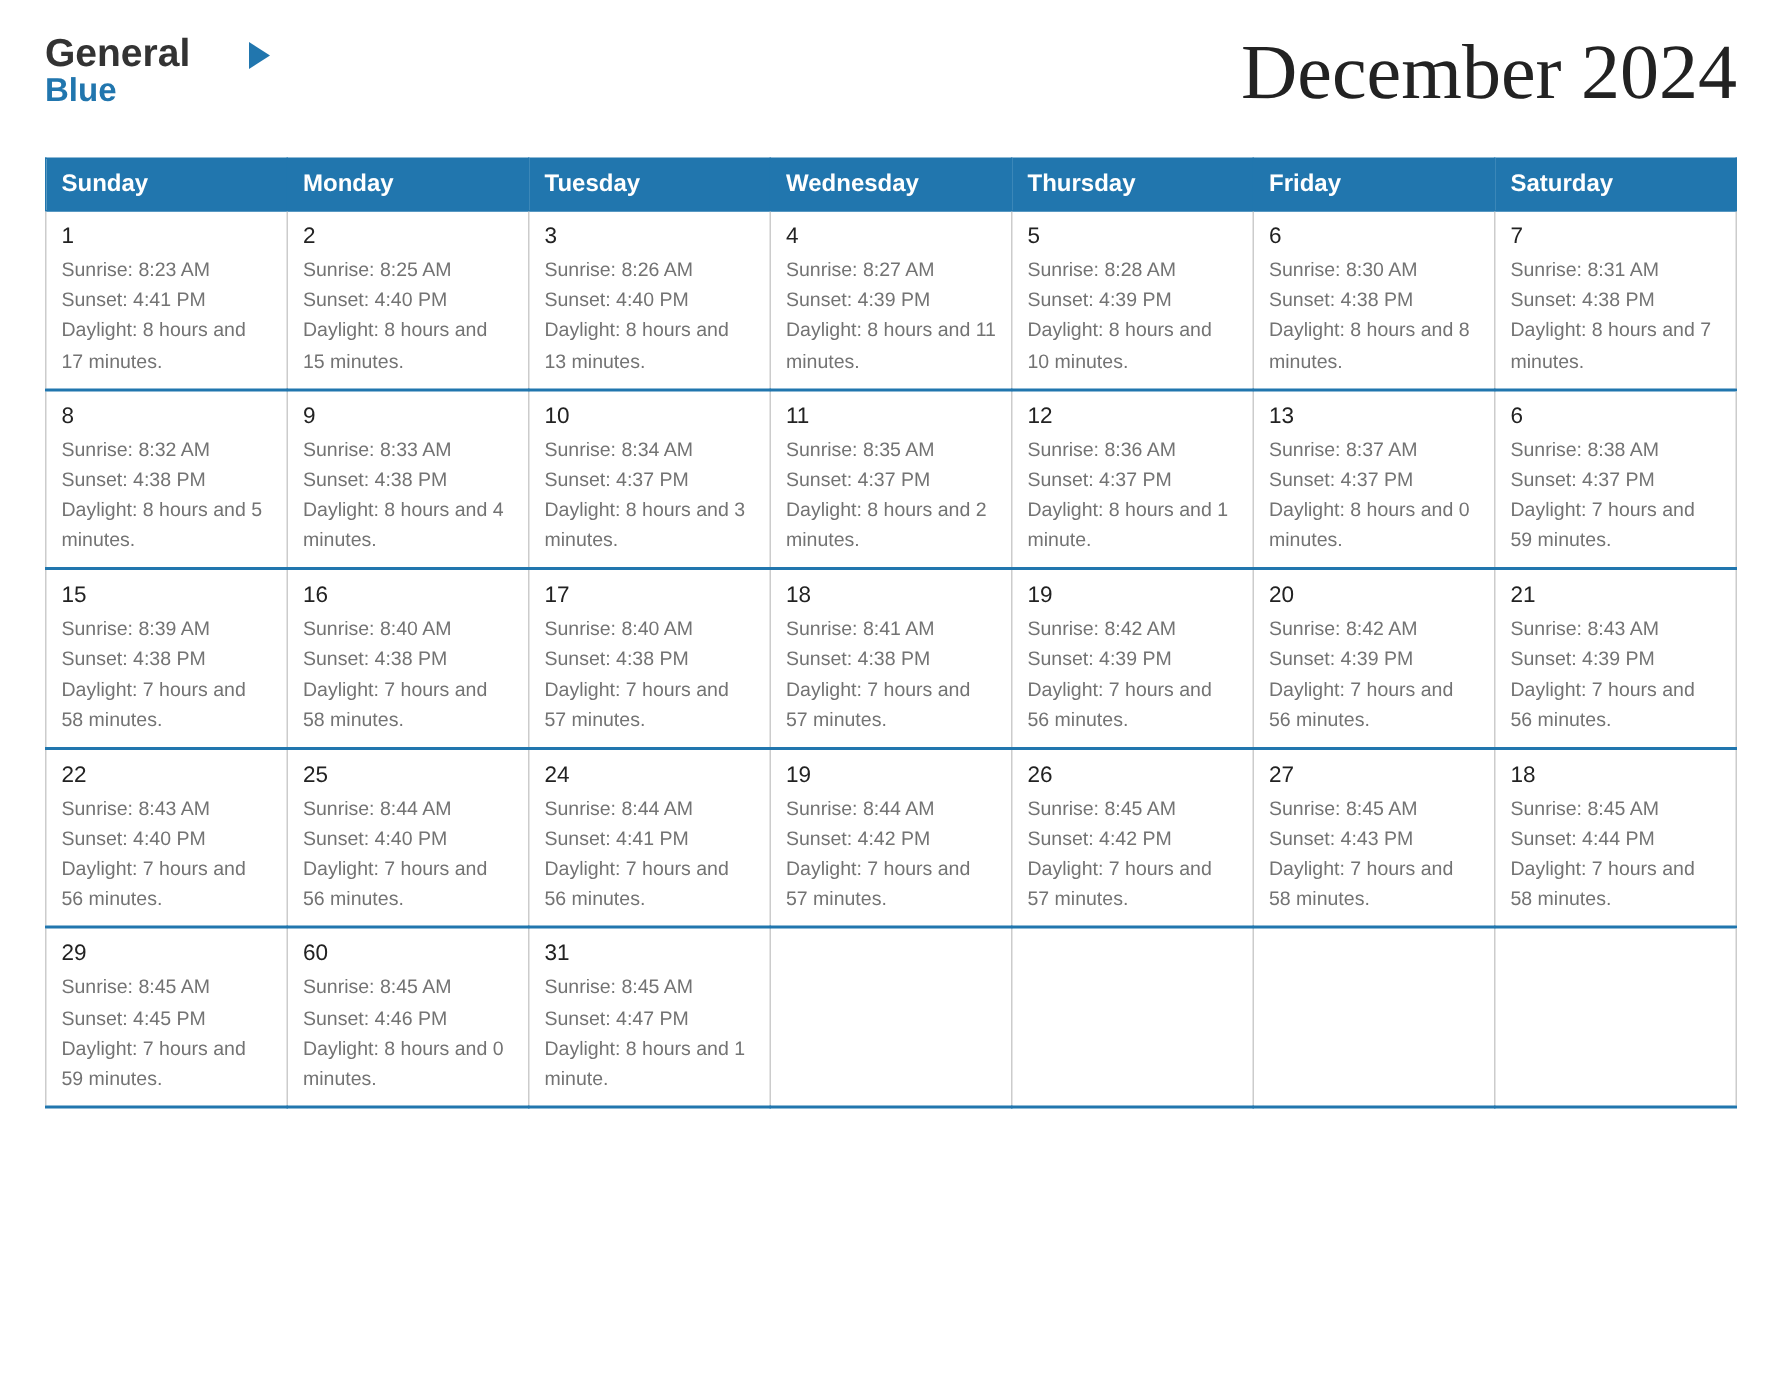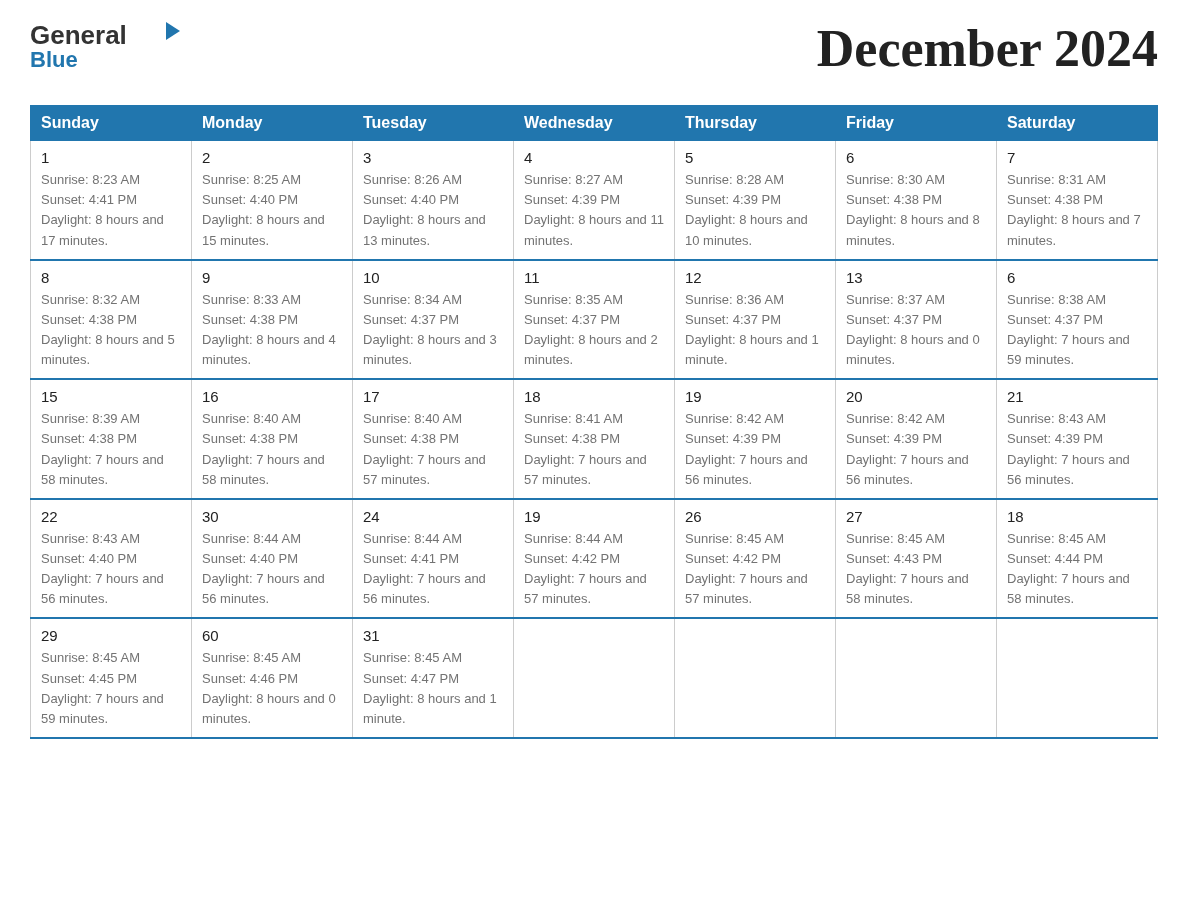--- a/index.html
+++ b/index.html
@@ -16,21 +16,21 @@
       align-items: flex-start;
       margin-bottom: 18px;
     }
     .logo {
       display: flex;
       flex-direction: column;
       align-items: flex-start;
     }
     .logo-top {
       display: flex;
-      align-items: flex-start;
+      align-items: center;
       gap: 37px;
     }
     .logo-general {
       font-size: 26px;
       font-weight: bold;
       color: #333;
       font-family: Arial, sans-serif;
     }
     .logo-arrow {
       width: 0;
@@ -46,21 +46,21 @@
       font-weight: bold;
       color: #2176ae;
       font-family: Arial, sans-serif;
       margin-top: -4px;
     }
     .title-block {
       text-align: right;
     }
     .month-title {
       font-size: 52px;
-      font-weight: bold;
+      font-weight: normal;
       color: #222;
       font-family: Georgia, serif;
       line-height: 1.1;
     }
     .location {
       font-size: 22px;
       color: #444;
       font-family: Georgia, serif;
       margin-top: 4px;
     }
@@ -179,21 +179,21 @@
         <td><span class="day-num">19</span>
           <span class="day-info">Sunrise: 8:42 AM<br>Sunset: 4:39 PM<br>Daylight: 7 hours and 56 minutes.</span></td>
         <td><span class="day-num">20</span>
           <span class="day-info">Sunrise: 8:42 AM<br>Sunset: 4:39 PM<br>Daylight: 7 hours and 56 minutes.</span></td>
         <td><span class="day-num">21</span>
           <span class="day-info">Sunrise: 8:43 AM<br>Sunset: 4:39 PM<br>Daylight: 7 hours and 56 minutes.</span></td>
       </tr>
       <tr>
         <td><span class="day-num">22</span>
           <span class="day-info">Sunrise: 8:43 AM<br>Sunset: 4:40 PM<br>Daylight: 7 hours and 56 minutes.</span></td>
-        <td><span class="day-num">30</span>
+        <td><span class="day-num">25</span>
           <span class="day-info">Sunrise: 8:44 AM<br>Sunset: 4:40 PM<br>Daylight: 7 hours and 56 minutes.</span></td>
         <td><span class="day-num">24</span>
           <span class="day-info">Sunrise: 8:44 AM<br>Sunset: 4:41 PM<br>Daylight: 7 hours and 56 minutes.</span></td>
         <td><span class="day-num">19</span>
           <span class="day-info">Sunrise: 8:44 AM<br>Sunset: 4:42 PM<br>Daylight: 7 hours and 57 minutes.</span></td>
         <td><span class="day-num">26</span>
           <span class="day-info">Sunrise: 8:45 AM<br>Sunset: 4:42 PM<br>Daylight: 7 hours and 57 minutes.</span></td>
         <td><span class="day-num">27</span>
           <span class="day-info">Sunrise: 8:45 AM<br>Sunset: 4:43 PM<br>Daylight: 7 hours and 58 minutes.</span></td>
         <td><span class="day-num">18</span>

